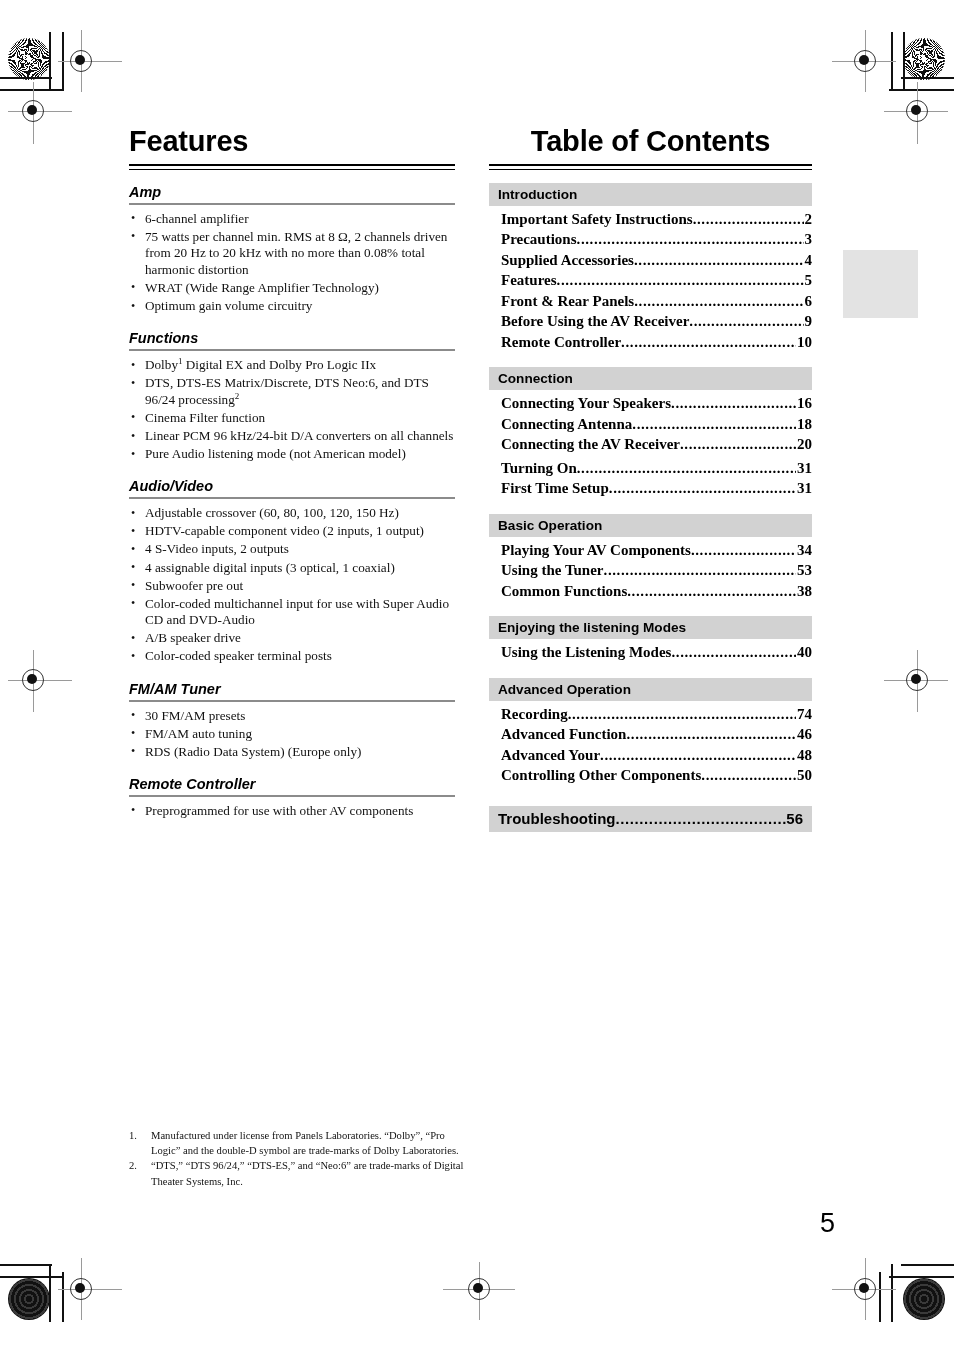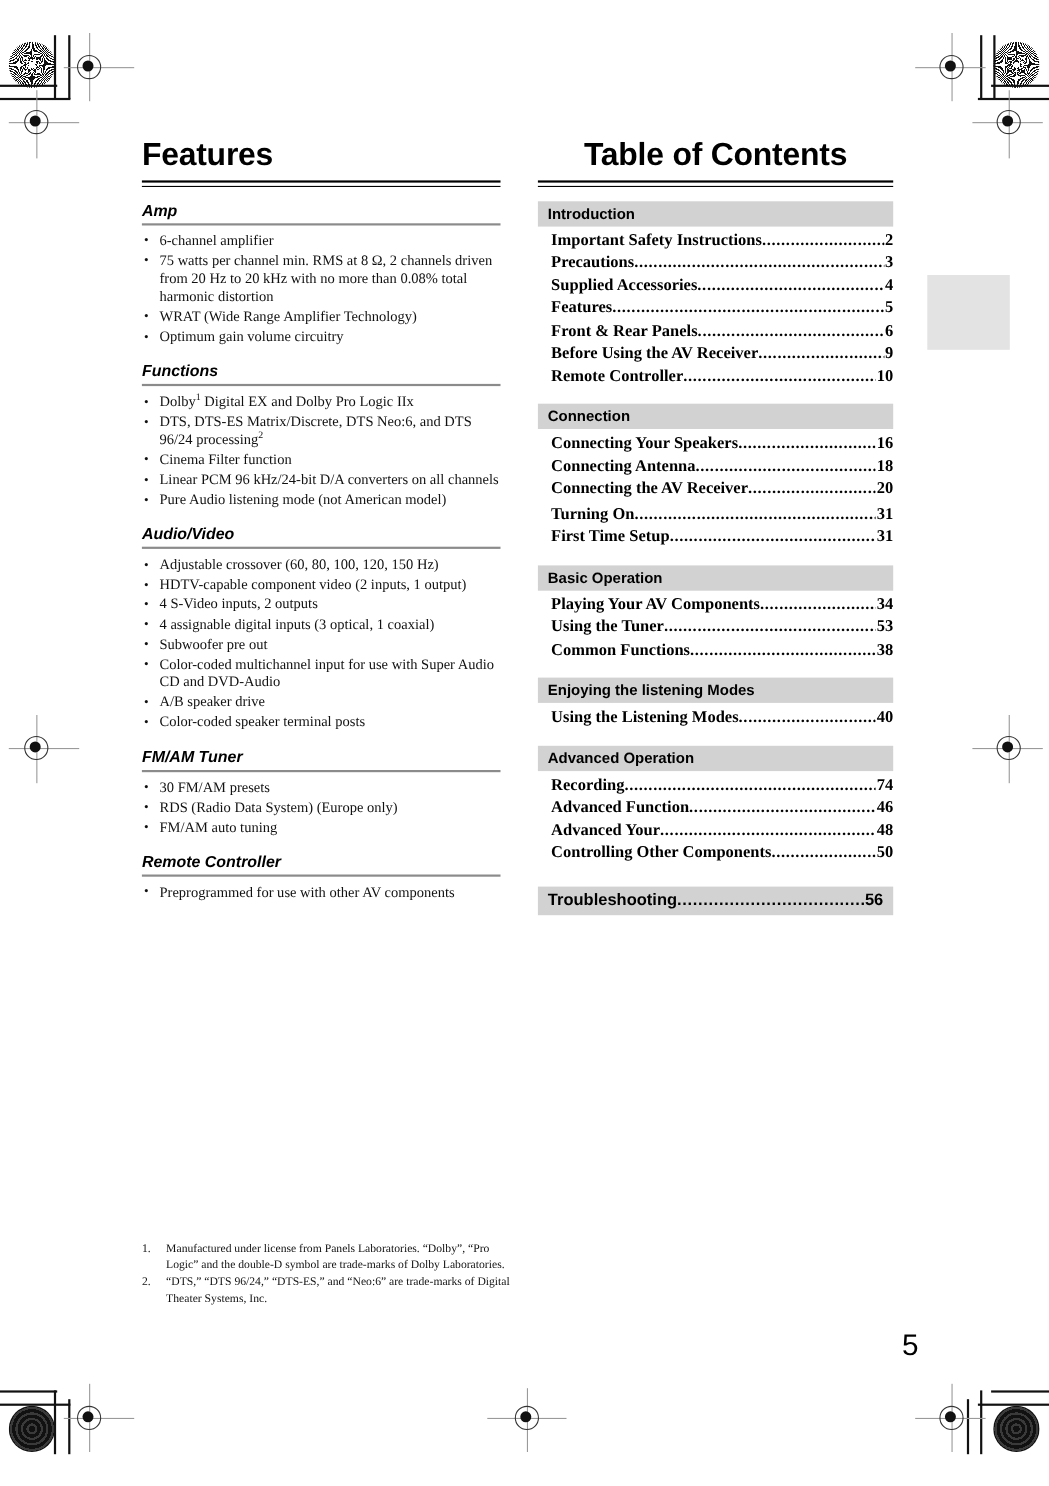--- a/index.html
+++ b/index.html
@@ -331,22 +331,22 @@
           <li>4 assignable digital inputs (3 optical, 1 coaxial)</li>
           <li>Subwoofer pre out</li>
           <li>Color-coded multichannel input for use with Super Audio CD and DVD-Audio</li>
           <li>A/B speaker drive</li>
           <li>Color-coded speaker terminal posts</li>
         </ul>
         <div class="sub-head">FM/AM Tuner</div>
         <div class="sub-rule"></div>
         <ul class="flist">
           <li>30 FM/AM presets</li>
+          <li>FM/AM auto tuning</li>
           <li>RDS (Radio Data System) (Europe only)</li>
-          <li>FM/AM auto tuning</li>
         </ul>
         <div class="sub-head">Remote Controller</div>
         <div class="sub-rule"></div>
         <ul class="flist">
           <li>Preprogrammed for use with other AV components</li>
         </ul>
       </div>
   </div>
 
   <div class="col" id="col-right">

